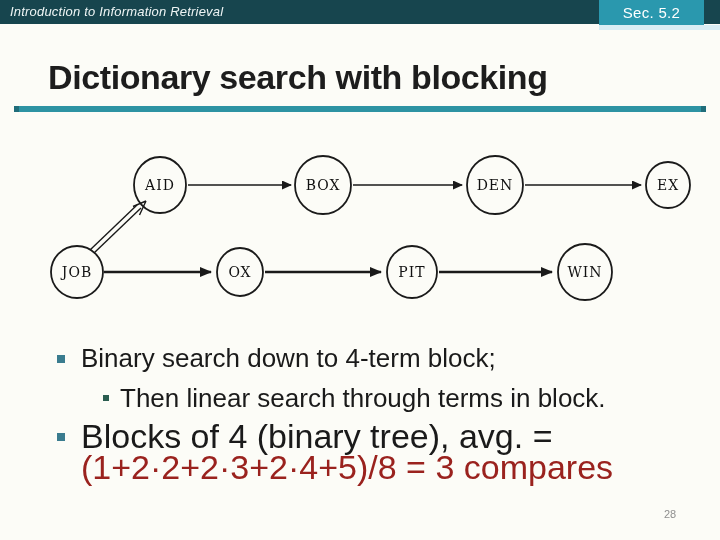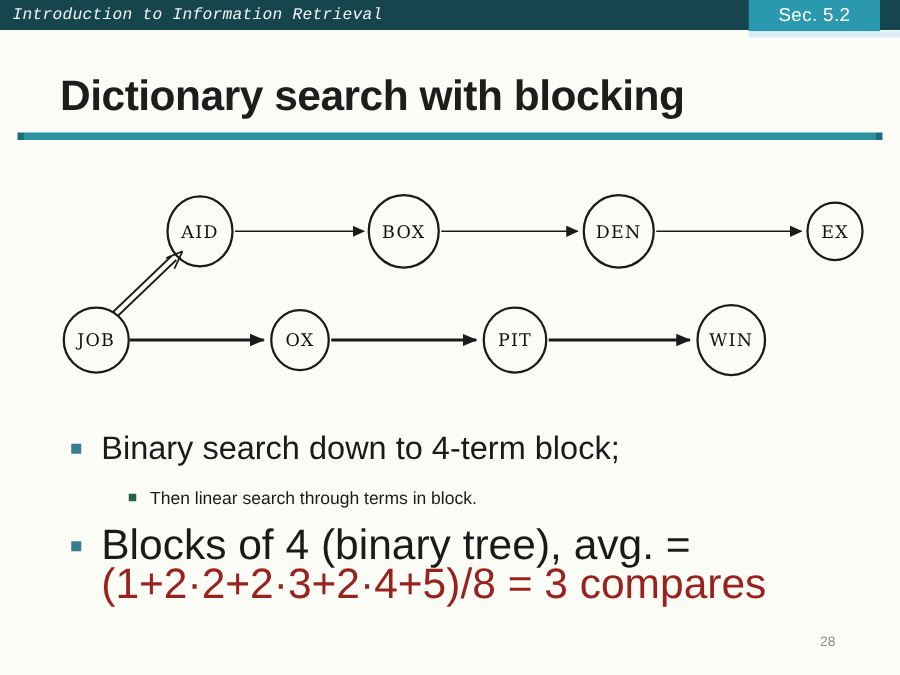--- a/index.html
+++ b/index.html
@@ -6,21 +6,20 @@
   html,body { width:720px; height:540px; }
   body { font-family:"Liberation Sans", sans-serif; }
   .slide {
     position:relative; width:720px; height:540px;
     background:#fcfcf7; overflow:hidden;
   }
   
   .topbar {
     position:absolute; left:0; top:0; width:720px; height:24px;
     background:#17454e;
-    font-family:Liberation Mono, monospace;
   }
   .topbar .course {
     position:absolute; left:10px; top:0; line-height:24px;
     font-size:13px; font-style:italic; color:#eef5f5; letter-spacing:0.2px;
     white-space:nowrap;
   }
   .badge {
     position:absolute; left:599px; top:0; width:105px; height:25px;
     background:#2a98ae; color:#ffffff; font-size:15px; line-height:25px;
     text-align:center; letter-spacing:0.3px;
@@ -50,28 +49,28 @@
   .arrow-thick { stroke:#1a1a1a; stroke-width:2.4; }
   .dbl { stroke:#1a1a1a; stroke-width:1.4; fill:none; }
   
   .bullet { position:absolute; display:flex; color:#1a1a1a; }
   .bullet .marker { flex:0 0 auto; }
   .b-l1 .marker { width:8px; height:8px; background:#3a7c8f; margin-top:12px; margin-right:16px; }
   .b-l2 .marker { width:6px; height:6px; background:#2a5d50; margin-top:10px; margin-right:11px; }
   #bullet1 { left:57px; top:343px;justify-content:flex-end; }
   #bullet1 .txt { font-size:26px; line-height:31px; }
   #subbullet { left:103px; top:385px; }
-  #subbullet .txt { font-size:14px; line-height:27px; }
+  #subbullet .txt { font-size:26px; line-height:27px; }
   #bullet3 { left:57px; top:421px; }
   #bullet3 .txt { font-size:34px; line-height:31px; }
   .formula { display:block; color:#9a221e; }
   
   .pagenum {
     position:absolute; left:656px; top:508px; width:28px;
-    font-size:11px; color:#8f8f8f; text-align:left;
+    font-size:11px; color:#8f8f8f; text-align:center;
   }
 </style>
 </head>
 <body>
 
 <div class="slide">
 
   <div class="topbar">
     <span class="course">Introduction to Information Retrieval</span>
   </div>

